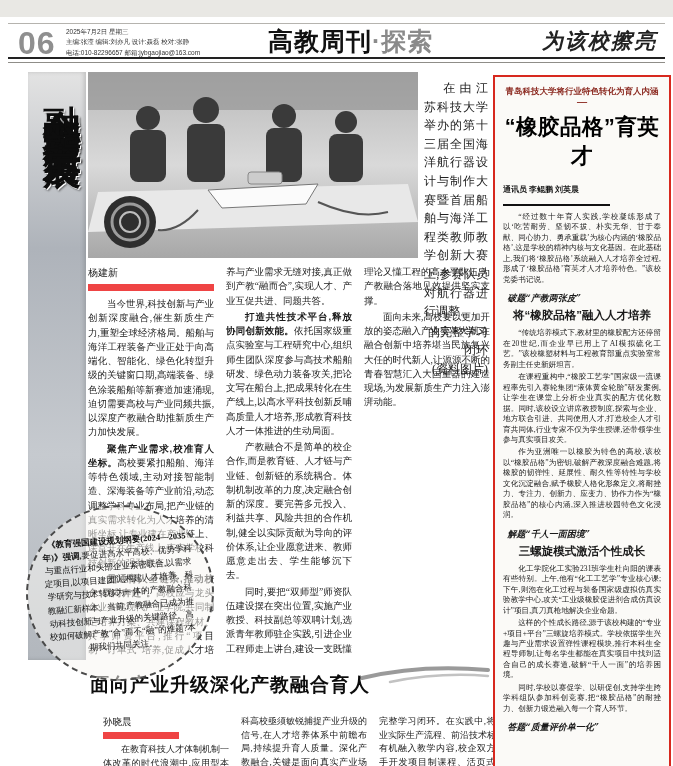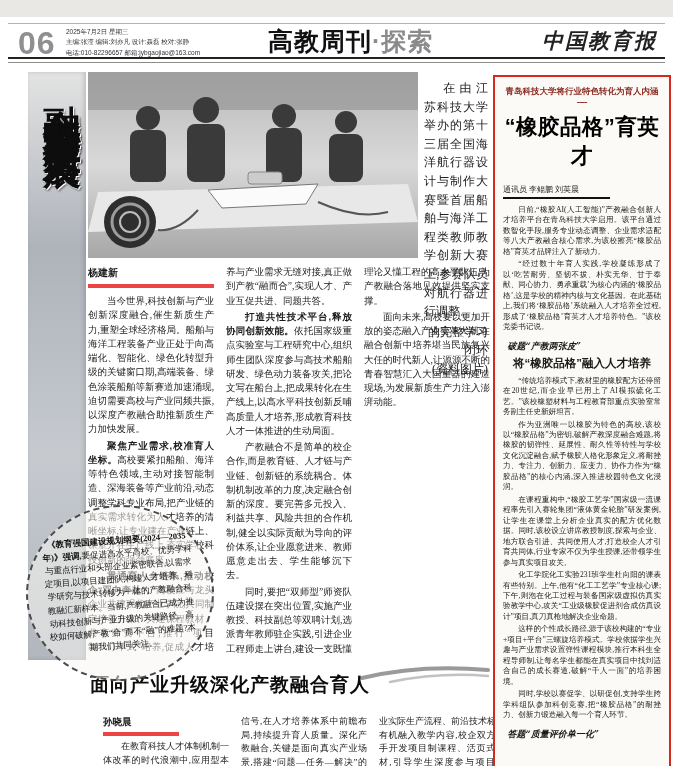--- a/index.html
+++ b/index.html
@@ -47,22 +47,22 @@
   .caption p { text-indent:1.6em; }
   .caption .credit { text-align:right; margin-top:2px; }
   .caption .credit2 { text-align:right; }
 
   
   .main-cols {
     position:absolute; left:88px; top:248px; width:402px; height:398px;
     column-count:3; column-gap:12px; column-fill:auto;
     font-size:9.5px; line-height:1.5; text-align:justify; overflow:hidden;
   }
-  .col-author { font-family:"Liberation Sans",sans-serif; font-weight:bold; font-size:10px;
-    border-bottom:4px solid #ef4444; padding-bottom:4px; margin-bottom:6px; }
+  .col-author { font-family:"Liberation Sans",sans-serif; font-weight:normal; font-size:10px;
+    border-bottom:7px solid #ef4444; padding-bottom:4px; margin-bottom:6px; }
   .main-cols p { text-indent:2em; margin-bottom:2px; }
   .lead { font-weight:bold; font-family:"Liberation Sans",sans-serif; }
 
   
   .editor-circle {
     position:absolute; left:26px; top:488px; width:188px; height:176px;
     border:2px dashed #4a4a4a; border-radius:50%;
     transform:rotate(-4deg); display:flex; align-items:center; justify-content:center;
     padding:20px 16px; text-align:center; font-size:8.5px; line-height:1.55; color:#111;
     background:rgba(247,246,242,.55); z-index:3;
@@ -87,22 +87,22 @@
   
   .rightbox {
     position:absolute; left:493px; top:58px; width:178px; height:712px;
     border:2.5px solid #d7281e; background:#fbfaf7; padding:9px 8px;
     overflow:hidden; z-index:4;
   }
   .kicker { font-size:8.5px; font-weight:bold; color:#8c2b22; text-align:center;
     font-family:Liberation Mono, monospace; margin-bottom:4px; }
   .rhead { font-family:"Liberation Sans",sans-serif; font-weight:900; font-size:21.5px;
     color:#000; text-align:center; letter-spacing:.5px; margin-bottom:8px; }
-  .byline { display:inline-block; font-size:8px; font-weight:normal;
-    border-bottom:2px solid #111; padding-bottom:2px; margin-bottom:6px; width:68%; }
+  .byline { display:inline-block; font-size:8px; font-weight:bold;
+    border-bottom:2px solid #111; padding-bottom:9px; margin-bottom:6px; width:68%; }
   .rp { font-size:7.6px; line-height:1.38; text-align:justify; text-indent:2em;
     margin-bottom:2px; color:#1c1c1c; }
   .shead { margin:7px 0 5px; }
   .slead { font-size:9px; font-weight:bold; font-style:oblique; margin-left:.5em;
     font-family:"DejaVu Serif",serif; }
   .stitle { font-size:11.5px; font-weight:900; text-align:center; margin-top:3px;
     font-family:"Liberation Sans",sans-serif; }
 </style>
 </head>
 <body>
@@ -110,21 +110,21 @@
 <div class="page">
 
   <div class="toprule"></div>
   <div class="pagenum">06</div>
   <div class="hinfo">
     <div>2025年7月2日 星期三</div>
     <div>主编:张滢  编辑:刘亦凡  设计:聂磊  校对:张静</div>
     <div>电话:010-82296657  邮箱:jybgaojiao@163.com</div>
   </div>
   <div class="section-title"><span>高教周刊</span><span class="sub">·探索</span></div>
-  <div class="masthead">中国教育报</div>
+  <div class="masthead">为该校擦亮</div>
   <div class="hrule1"></div>
   <div class="hrule2"></div>
 
   <aside class="strip"></aside>
   <div class="vhead">融合创新助推新质生产力发展</div>
 
   <figure class="photo">
     <svg width="330" height="186" viewBox="0 0 330 186">
       <defs>
         <linearGradient id="bgph" x1="0" y1="0" x2="0" y2="1">
@@ -189,31 +189,34 @@
   <h2 class="bottom-head">面向产业升级深化产教融合育人</h2>
   <section class="bcols">
     <div class="col-author">孙晓晨</div>
     <p>在教育科技人才体制机制一体改革的时代浪潮中,应用型本科高校亟须敏锐捕捉产业升级的信号,在人才培养体系中前瞻布局,持续提升育人质量。深化产教融合,关键是面向真实产业场景,搭建“问题—任务—解决”的完整学习闭环。在实践中,将企业实际生产流程、前沿技术标准有机融入教学内容,校企双方携手开发项目制课程、活页式教材,引导学生深度参与项目规划、方案设计、成果迭代,这种实战导向的教学模式打破了理论与实践相互割裂的壁垒;遴选、管理制度的完整植入,为学生营造逼真的职场环境,让学生在校园内就能感受产业脉动、熟悉行业规范。资源制度的创新以协同整合为核心策略,通过优化政府、高校、企业三方联动机制,凝聚产教融合育人合力,为面向产业升级的人才培养提供坚实保障。</p>
   </section>
 
   <section class="rightbox">
     <div class="kicker">青岛科技大学将行业特色转化为育人内涵——</div>
     <h1 class="rhead">“橡胶品格”育英才</h1>
     <div class="byline">通讯员 李鲲鹏 刘英晨</div>
-    <p class="rp">日前,“橡胶AI(人工智能)”产教融合创新人才培养平台在青岛科技大学启用。该平台通过数智化手段,服务专业动态调整、企业需求适配等八大产教融合核心需求,为该校擦亮“橡胶品格”育英才品牌注入了新动力。</p>
     <p class="rp">“经过数十年育人实践,学校凝练形成了以‘吃苦耐劳、坚韧不拔、朴实无华、甘于奉献、同心协力、勇承重载’为核心内涵的‘橡胶品格’,这是学校的精神内核与文化基因。在此基础上,我们将‘橡胶品格’系统融入人才培养全过程,形成了‘橡胶品格’育英才人才培养特色。”该校党委书记说。</p>
 
     <div class="shead">
       <div class="slead">破题“产教两张皮”</div>
       <div class="stitle">将“橡胶品格”融入人才培养</div>
     </div>
     <p class="rp">“传统培养模式下,教材里的橡胶配方还停留在20世纪,而企业早已用上了AI模拟硫化工艺。”该校橡塑材料与工程教育部重点实验室常务副主任史新妍坦言。</p>
+    <p class="rp">在课程重构中,“橡胶工艺学”国家级一流课程率先引入赛轮集团“液体黄金轮胎”研发案例,让学生在课堂上分析企业真实的配方优化数据。同时,该校设立讲席教授制度,探索与企业、地方联合引进、共同使用人才,打造校企人才引育共同体,行业专家不仅为学生授课,还带领学生参与真实项目攻关。</p>
     <p class="rp">作为亚洲唯一以橡胶为特色的高校,该校以“橡胶品格”为密钥,破解产教深度融合难题,将橡胶的韧弹性、延展性、耐久性等特性与学校文化沉淀融合,赋予橡胶人格化形象定义,将耐挫力、专注力、创新力、应变力、协作力作为“橡胶品格”的核心内涵,深入推进校园特色文化浸润。</p>
-    <p class="rp">在课程重构中,“橡胶工艺学”国家级一流课程率先引入赛轮集团“液体黄金轮胎”研发案例,让学生在课堂上分析企业真实的配方优化数据。同时,该校设立讲席教授制度,探索与企业、地方联合引进、共同使用人才,打造校企人才引育共同体,行业专家不仅为学生授课,还带领学生参与真实项目攻关。</p>
-
+
+    <div class="shead">
+      <div class="slead">解题“千人一面困境”</div>
+      <div class="stitle">三螺旋模式激活个性成长</div>
+    </div>
     <p class="rp">化工学院化工实验231班学生杜向阳的课表有些特别。上午,他有“化工工艺学”专业核心课;下午,则泡在化工过程与装备国家级虚拟仿真实验教学中心,攻关“工业级橡胶促进剂合成仿真设计”项目,真刀真枪地解决企业命题。</p>
     <p class="rp">这样的个性成长路径,源于该校构建的“专业+项目+平台”三螺旋培养模式。学校依据学生兴趣与产业需求设置弹性课程模块,推行本科生全程导师制,让每名学生都能在真实项目中找到适合自己的成长赛道,破解“千人一面”的培养困境。</p>
     <p class="rp">同时,学校以赛促学、以研促创,支持学生跨学科组队参加科创竞赛,把“橡胶品格”的耐挫力、创新力锻造融入每一个育人环节。</p>
 
     <div class="shead">
       <div class="slead">答题“质量评价单一化”</div>
 
     </div>
     
     

